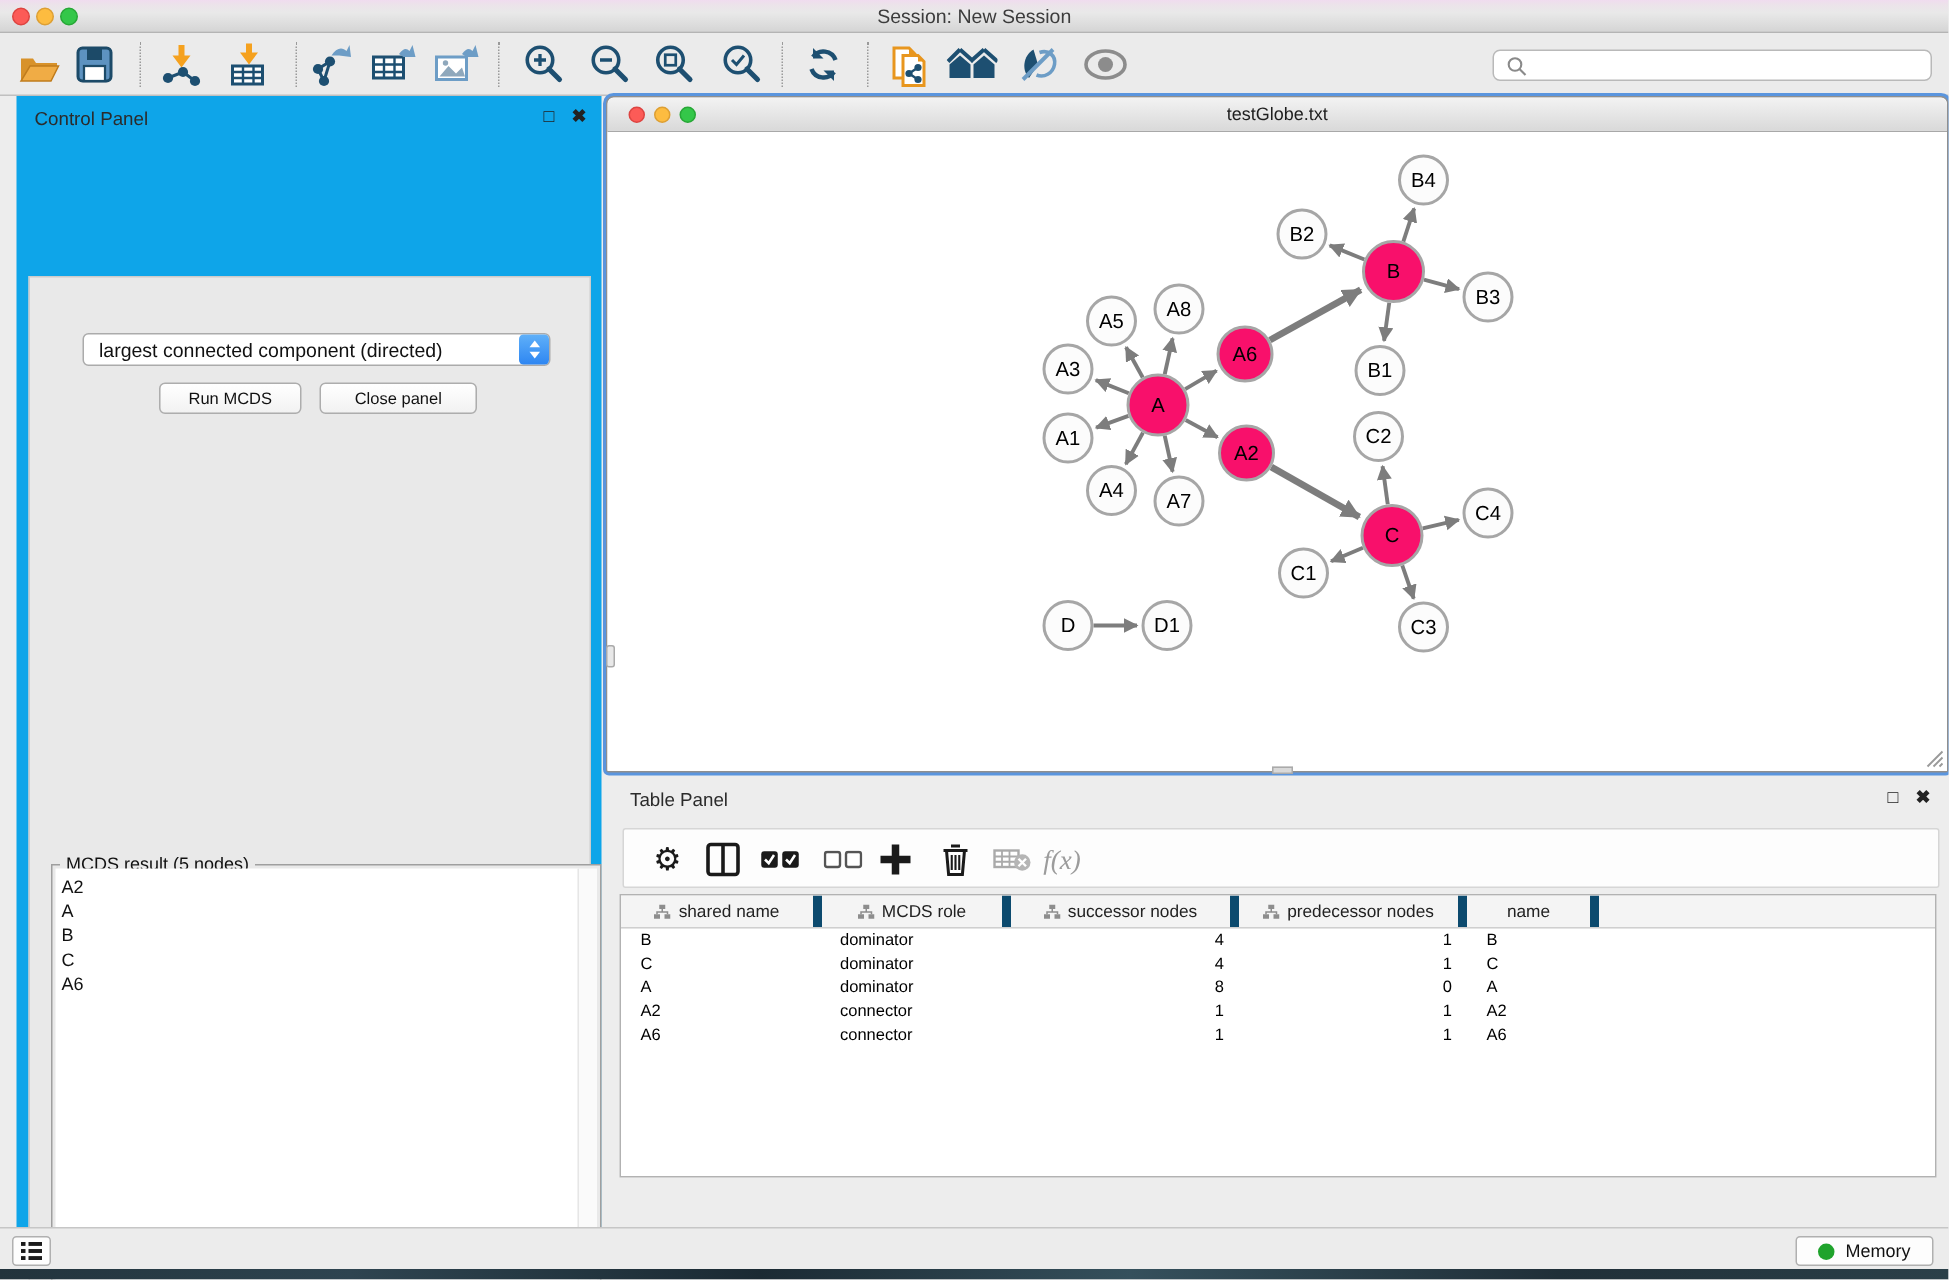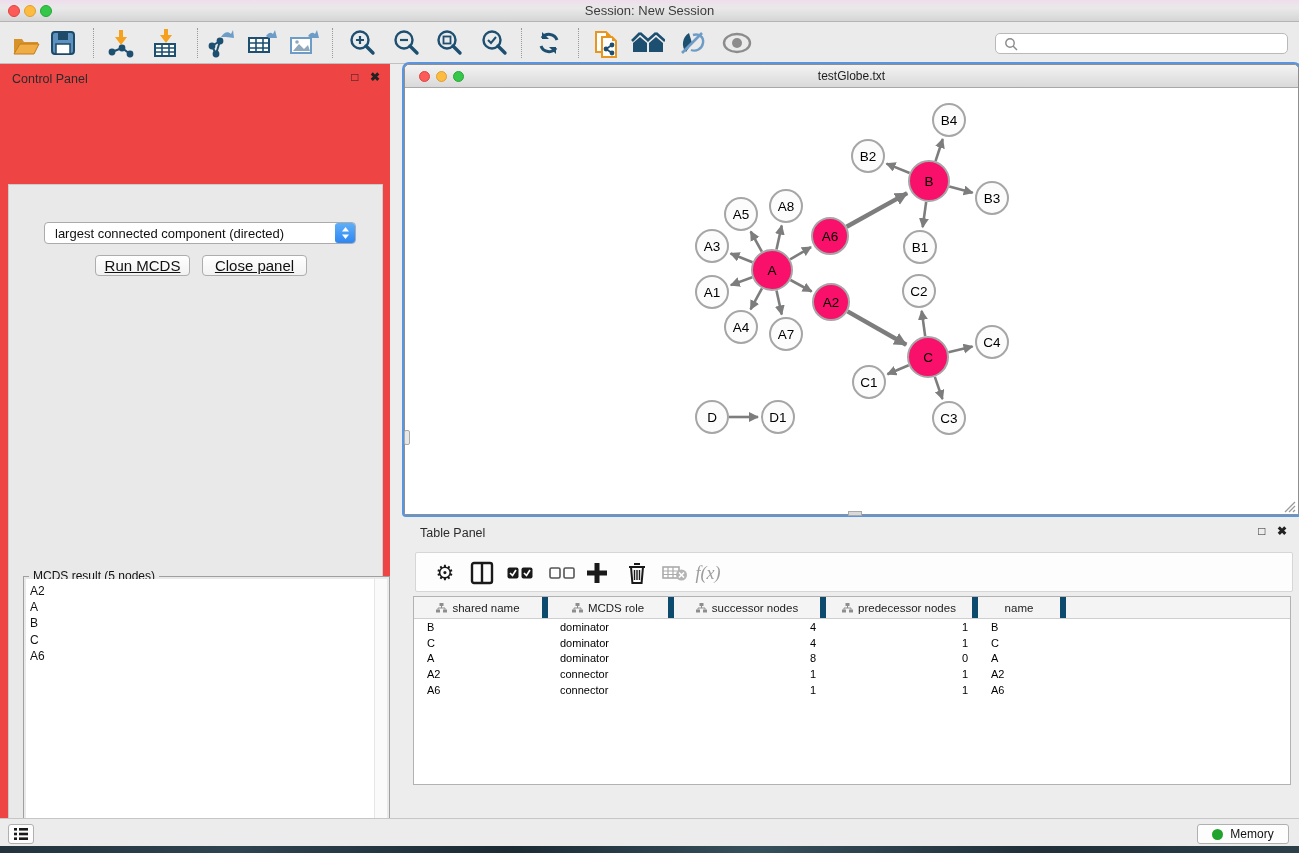--- a/index.html
+++ b/index.html
@@ -18,33 +18,33 @@
   .tl.green { background:#34c749; border:1px solid #27a736; }
 
   
   .toolbar { left:0; top:22px; width:1299px; height:42px; background:#ebebeb; border-bottom:1px solid #c0c0c0; }
   .tbicon { position:absolute; top:5px; width:36px; height:32px; display:flex; align-items:center; justify-content:center; cursor:default; }
   .tbsep { position:absolute; top:6px; height:30px; border-left:1px dotted #9a9a9a; width:0; }
   .searchbox { position:absolute; left:995px; top:11px; width:293px; height:21px; background:#fff; border:1px solid #b9b9b9; border-radius:5px; display:flex; align-items:center; }
   .searchbox input { border:none; outline:none; flex:1; font-size:12px; height:17px; background:transparent; font-family:"Liberation Sans",sans-serif; }
 
   
-  .control-panel { left:0; top:64px; width:390px; height:754px; background:#ef4444; }
+  .control-panel { left:11px; top:64px; width:390px; height:754px; background:#0ea5e9; }
   .panel-title { font-size:12.5px; color:#2b2b2b; }
   .panel-ctrl-btn { cursor:default; }
   .seg-tabs { position:absolute; display:flex; height:22px; border:1px solid #a9a9a9; border-radius:5px; overflow:hidden; background:#fff; }
   .seg { display:flex; align-items:center; justify-content:center; font-size:13px; color:#111; border-right:1px solid #b9b9b9; background:#fdfdfd; cursor:default; }
   .seg:last-child { border-right:none; }
   .seg.active { background:linear-gradient(180deg,#55aaf8,#2f87f2); color:#fff; border-right:none; }
   .inner-box { left:8px; top:120px; width:375px; height:682px; background:#e9e9e9; border:1px solid #cccccc; }
   .opt-label { width:100%; text-align:center; font-size:13px; color:#111; }
   .dropdown { left:35px; top:37px; width:312px; height:22px; background:#fff; border:1px solid #ababab; border-radius:4px; display:flex; align-items:center; cursor:default; }
   .dropdown-text { flex:1; font-size:13px; color:#111; padding-left:10px; white-space:nowrap; overflow:hidden; }
   .dd-stepper { width:20px; height:20px; margin-right:0px; border-radius:3px; background:linear-gradient(180deg,#5fb0f9,#2e86f2); display:flex; align-items:center; justify-content:center; }
-  .btn { position:absolute; height:21px; background:linear-gradient(180deg,#ffffff,#f2f2f2); border:1px solid #adadad; border-radius:4px; font-size:15px; color:#111; display:flex; align-items:center; justify-content:center; cursor:default;text-decoration:underline; }
+  .btn { position:absolute; height:21px; background:linear-gradient(180deg,#ffffff,#f2f2f2); border:1px solid #adadad; border-radius:4px; font-size:11px; color:#111; display:flex; align-items:center; justify-content:center; cursor:default; }
   .fieldset { left:14px; top:391px; width:367px; height:343px; border:1px solid #9f9f9f; background:#e9e9e9; }
   .fieldset-legend { position:absolute; left:5px; top:-8px; background:#e9e9e9; padding:0 4px; font-size:12px; color:#111; }
   .result-list { position:absolute; left:2px; top:2px; width:350px; height:339px; background:#fff; border-right:1px solid #e2e2e2; padding:4px 0 0 4px; overflow:hidden; }
   .result-item { font-size:12px; color:#111; line-height:16.2px; }
   .result-scroll { position:absolute; right:2px; top:2px; width:13px; height:339px; background:#fafafa; border-left:1px solid #e6e6e6; }
 
   
   .net-window { left:404px; top:64px; width:895px; height:451px; background:#fff; border:1px solid #8f8f8f;
     border-radius:5px 5px 2px 2px; box-shadow:0 0 0 2px #5a95de; }
   .net-titlebar { position:absolute; left:0; top:0; width:100%; height:23px;

